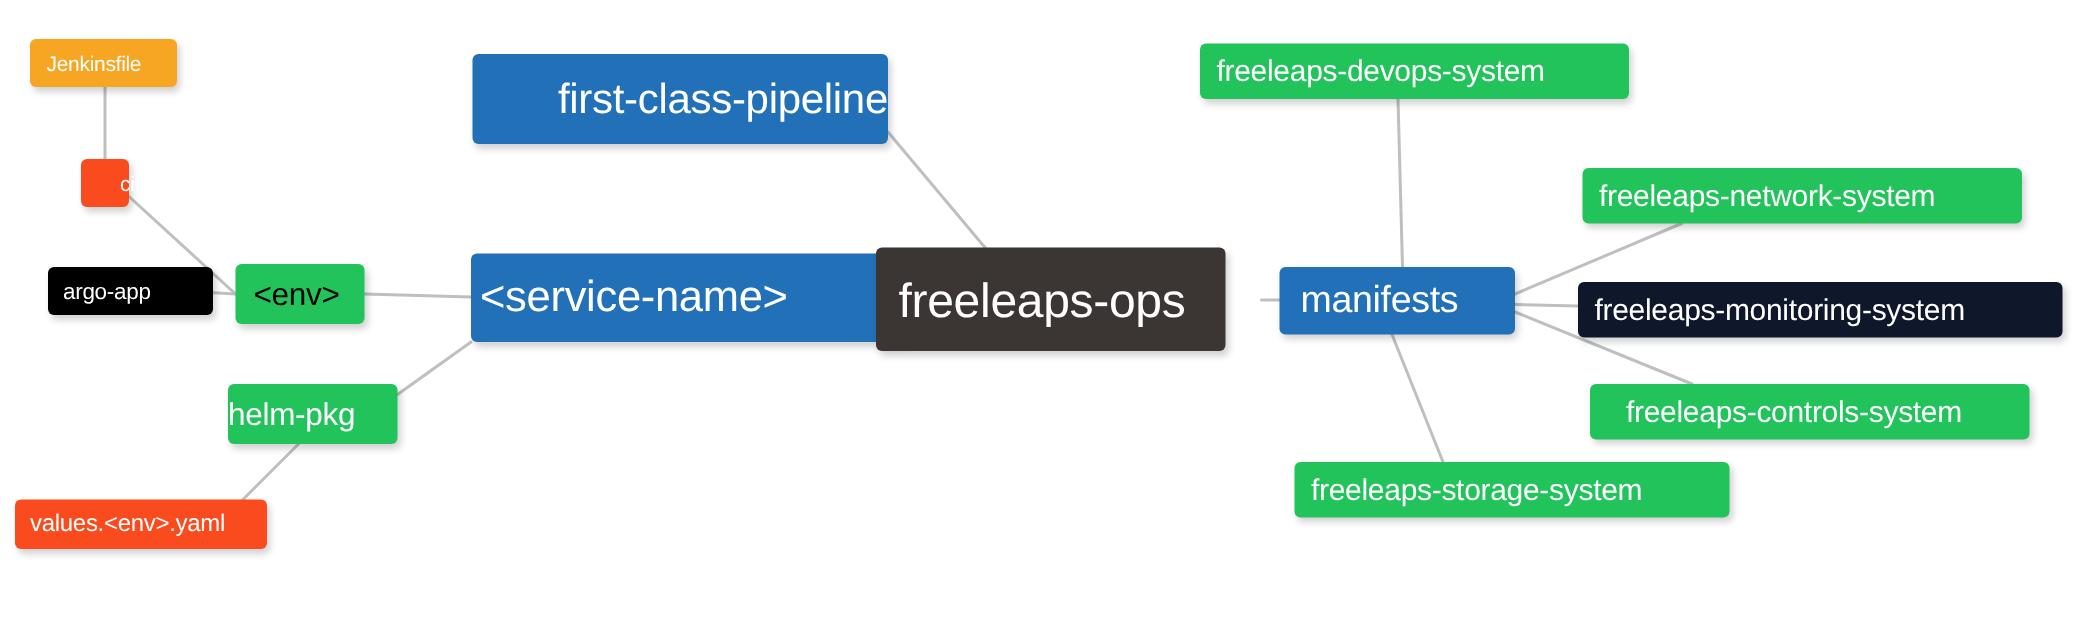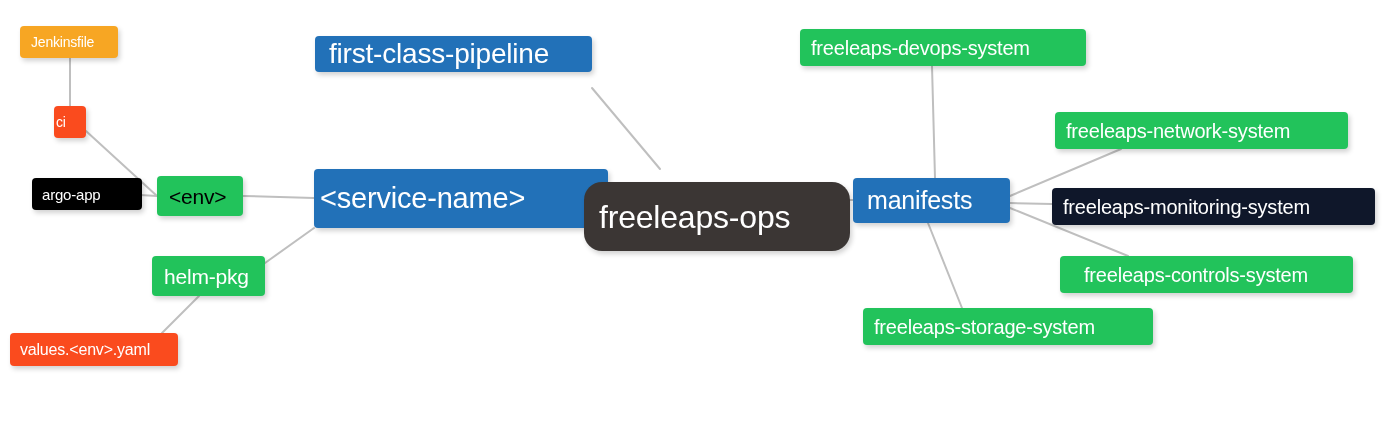--- a/index.html
+++ b/index.html
@@ -69,42 +69,42 @@
       <path d="M 935 178 L 932 66" class="edge" stroke="#bfbfbf"></path>
       <path d="M 1010 196 L 1121 149" class="edge" stroke="#bfbfbf"></path>
       <path d="M 1010 203 L 1052 204" class="edge" stroke="#bfbfbf"></path>
       <path d="M 1010 208 L 1128 256" class="edge" stroke="#bfbfbf"></path>
       <path d="M 928 223 L 962 308" class="edge" stroke="#bfbfbf"></path>
     </svg>
   <div id="nodes">
       <div class="node" style="left: 20px; top: 26px; width: 98px; height: 32px; background: rgb(247, 166, 35); font-size: 14px; padding-left: 11px; color: rgb(255, 255, 255);">
         <span class="node-label">Jenkinsfile</span>
       </div>
-      <div class="node" style="left: 54px; top: 106px; width: 32px; height: 32px; background: rgb(250, 75, 30); font-size: 14px; padding-left: 2px; color: rgb(255, 255, 255); align-items: center;">
+      <div class="node" style="left: 54px; top: 106px; width: 32px; height: 32px; background: rgb(250, 75, 30); font-size: 14px; padding-left: 26px; color: rgb(255, 255, 255); align-items: center;">
         <span class="node-label">ci</span>
       </div>
       <div class="node" style="left: 32px; top: 178px; width: 110px; height: 32px; background: #000000; font-size: 15px; padding-left: 10px; color: rgb(255, 255, 255);">
         <span class="node-label">argo-app</span>
       </div>
       <div class="node" style="left: 157px; top: 176px; width: 86px; height: 40px; background: rgb(34, 195, 91); font-size: 21px; padding-left: 12px; color: #000000;">
         <span class="node-label">&lt;env&gt;</span>
       </div>
-      <div class="node" style="left: 152px; top: 256px; width: 113px; height: 40px; background: rgb(34, 195, 91); font-size: 21px; padding-left: 12px; color: rgb(255, 255, 255);">
+      <div class="node" style="left: 152px; top: 256px; width: 113px; height: 40px; background: rgb(34, 195, 91); font-size: 21px; padding-left: 0; color: rgb(255, 255, 255);">
         <span class="node-label">helm-pkg</span>
       </div>
       <div class="node" style="left: 10px; top: 333px; width: 168px; height: 33px; background: rgb(250, 75, 30); font-size: 16px; padding-left: 10px; color: rgb(255, 255, 255);">
         <span class="node-label">values.&lt;env&gt;.yaml</span>
       </div>
-      <div class="node" style="left: 315px; top: 36px; width: 277px; height: 36px; background: rgb(34, 113, 184); font-size: 28px; padding-left: 14px; color: rgb(255, 255, 255);">
+      <div class="node" style="left: 315px; top: 36px; width: 277px; height: 60px; background: rgb(34, 113, 184); font-size: 28px; padding-left: 14px; color: rgb(255, 255, 255); text-align: right;">
         <span class="node-label">first-class-pipeline</span>
       </div>
       <div class="node" style="left: 314px; top: 169px; width: 294px; height: 59px; background: rgb(34, 113, 184); font-size: 29px; padding-left: 6px; color: rgb(255, 255, 255);">
         <span class="node-label">&lt;service-name&gt;</span>
       </div>
-      <div class="node" style="left: 584px; top: 182px; width: 266px; height: 69px; background: rgb(59, 54, 52); font-size: 32px; padding-left: 15px; color: rgb(255, 255, 255); border-radius: 18px;">
+      <div class="node" style="left: 584px; top: 165px; width: 233px; height: 69px; background: rgb(59, 54, 52); font-size: 32px; padding-left: 15px; color: rgb(255, 255, 255);">
         <span class="node-label">freeleaps-ops</span>
       </div>
       <div class="node" style="left: 853px; top: 178px; width: 157px; height: 45px; background: rgb(34, 113, 184); font-size: 25px; padding-left: 14px; color: rgb(255, 255, 255);">
         <span class="node-label">manifests</span>
       </div>
       <div class="node" style="left: 800px; top: 29px; width: 286px; height: 37px; background: rgb(34, 195, 91); font-size: 20px; padding-left: 11px; color: rgb(255, 255, 255);">
         <span class="node-label">freeleaps-devops-system</span>
       </div>
       <div class="node" style="left: 1055px; top: 112px; width: 293px; height: 37px; background: rgb(34, 195, 91); font-size: 20px; padding-left: 11px; color: rgb(255, 255, 255);">
         <span class="node-label">freeleaps-network-system</span>

